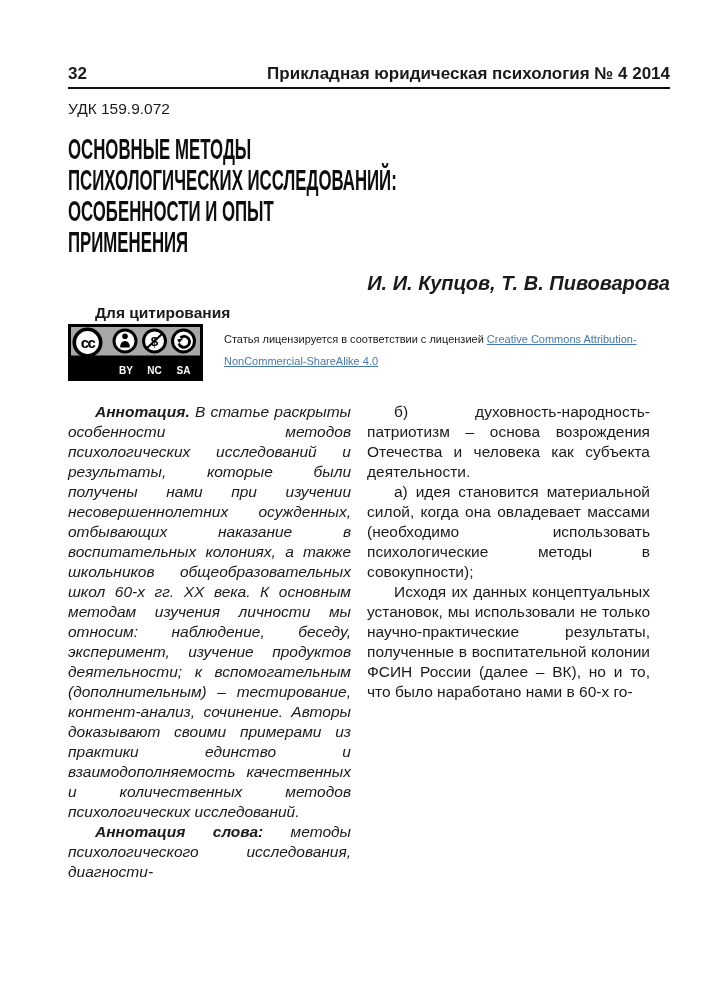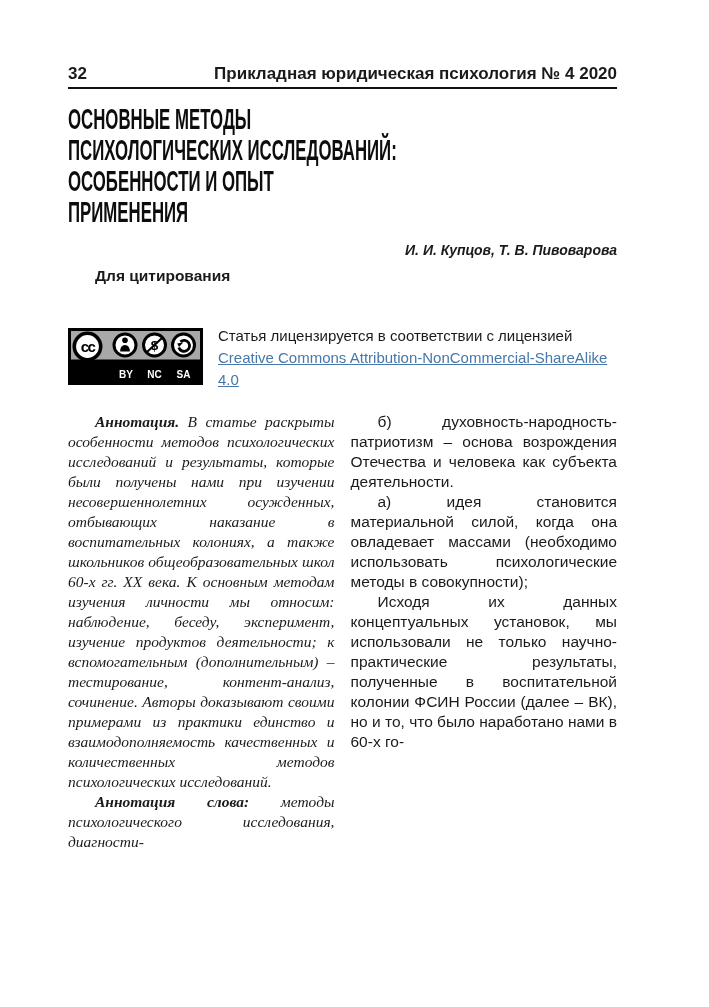--- a/index.html
+++ b/index.html
@@ -2,71 +2,72 @@
 <html lang="ru"><head>
 <meta charset="utf-8">
 <style>
   * { box-sizing: border-box; margin: 0; padding: 0; }
   html, body { background: #ffffff; }
   body {
     width: 709px; height: 1007px;
     font-family: "Liberation Sans", "DejaVu Sans", sans-serif;
     color: #1a1a1a;
   }
-  .page { width: 709px; height: 1007px; padding: 64px 92px 0 68px; background: #fff; overflow: hidden; }
+  .page { width: 709px; height: 1007px; padding: 64px 39px 0 68px; background: #fff; overflow: hidden; }
 
   
   .running-header { display: flex; justify-content: space-between; align-items: baseline;
     font-weight: 700; font-size: 17px; line-height: 20px; }
   .header-rule { border-bottom: 2px solid #111; margin-top: 3px; }
 
   
   .meta { margin-top: 9px; font-size: 15.5px; line-height: 21px; }
 
   
   .article-title { margin-top: 14px; font-size: 30px; line-height: 31px; font-weight: 700;
     transform: scaleX(0.56); transform-origin: 0 0; width: 179%; white-space: nowrap; color: #0d0d0d; }
 
   
-  .authors { margin-top: 15px; text-align: right; font-weight: 700; font-style: italic; font-size: 14px; }
+  .authors { margin-top: 15px; text-align: right; font-weight: 700; font-style: italic; font-size: 20px; }
 
   
   .citation { margin-top: 7px; font-size: 15.5px; line-height: 22px; }
   .citation-heading { font-weight: 700; padding-left: 27px; }
   .citation-text { text-align: justify; text-indent: 27px; }
 
   
-  .license-row { margin-top: 34px; display: flex; gap: 15px; align-items: center; }
+  .license-row { display: flex; gap: 21px; align-items: flex-start; }
   .cc-badge { flex: 0 0 auto; display: block; }
-  .license-text { margin-top: 4px; font-size: 15px; line-height: 22px; max-width: 436px; }
+  .license-text { margin-top: 4px; font-size: 11px; line-height: 22px; max-width: 436px; }
   .license-link { color: #4778a9; text-decoration: underline; cursor: pointer; }
 
   
   .columns { margin-top: 21px; display: flex; gap: 16px; }
   .col { width: 283px; font-size: 15.5px; line-height: 20px; text-align: justify; }
   .col p { text-indent: 27px; }
-  .italic { font-style: italic; font-family: Liberation Serif, serif; }
+  .italic { font-style: italic; }
   .lead { font-weight: 700; }
   .keywords-cont { text-indent: 0 !important; font-style: italic; }
   .first-body-para { margin-top: 13px !important; }
 
   svg text { font-family: "Liberation Sans", "DejaVu Sans", sans-serif; }
 </style>
 </head>
 <body>
 
 <div class="page">
 
   <header class="running-header">
     <span>32</span>
-    <span>Прикладная юридическая психология № 4 2020</span>
+    <span>Прикладная юридическая психология № 4 2014</span>
   </header>
   <div class="header-rule"></div>
 
   <div class="meta">
+    <div>УДК 159.9.072</div>
   </div>
 
   <h1 class="article-title">
     <div>ОСНОВНЫЕ МЕТОДЫ</div>
     <div>ПСИХОЛОГИЧЕСКИХ ИССЛЕДОВАНИЙ:</div>
     <div>ОСОБЕННОСТИ И ОПЫТ</div>
     <div>ПРИМЕНЕНИЯ</div>
   </h1>
 
   <div class="authors">И. И. Купцов, Т. В. Пивоварова</div>

